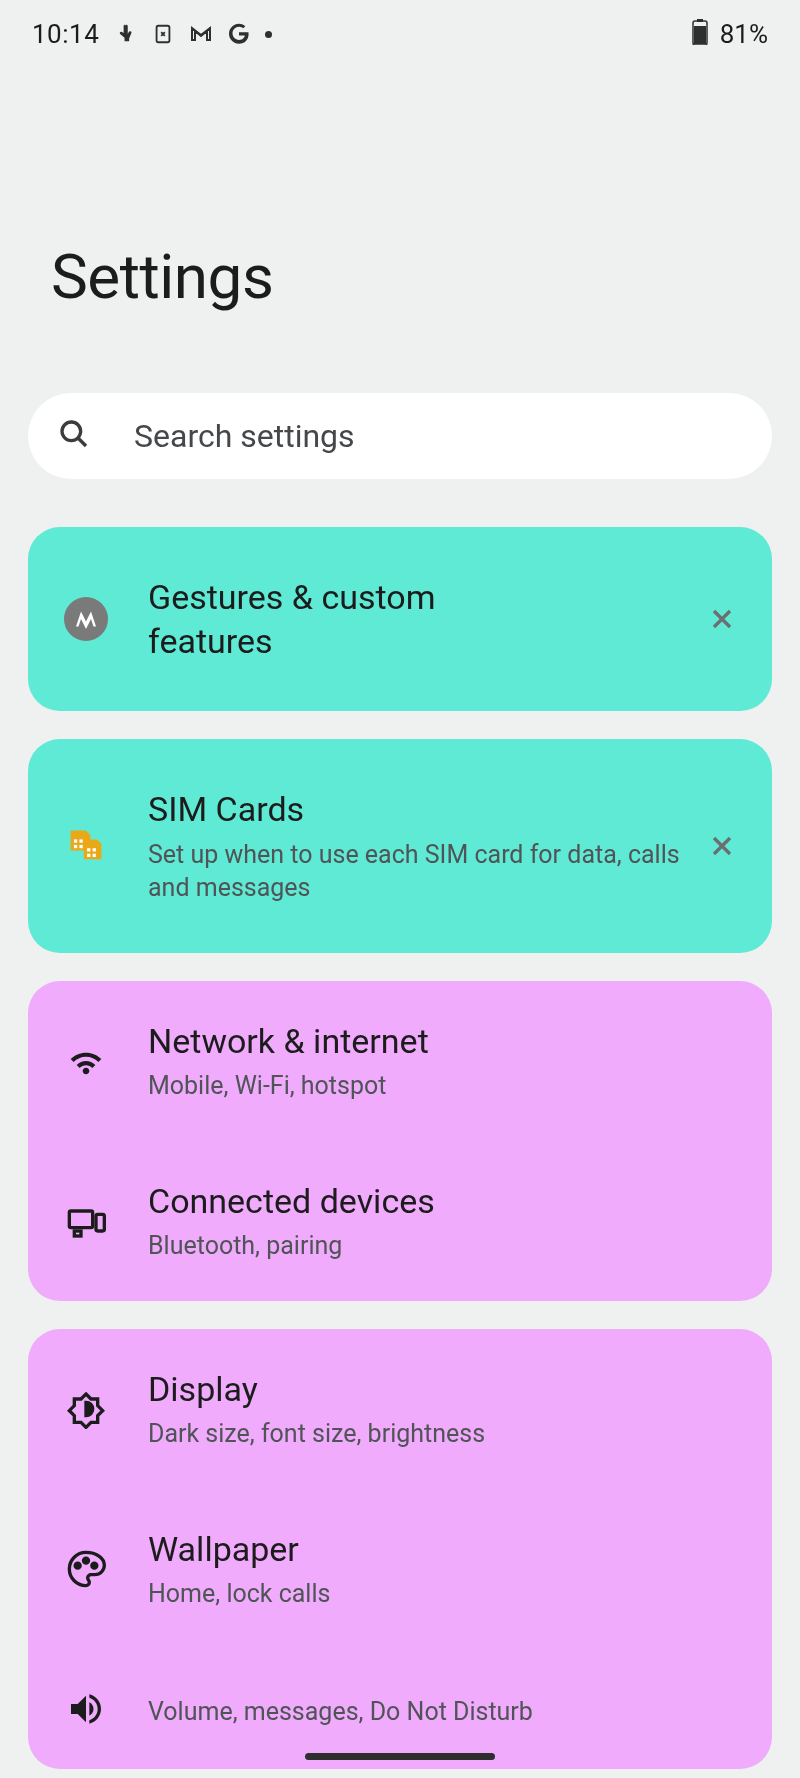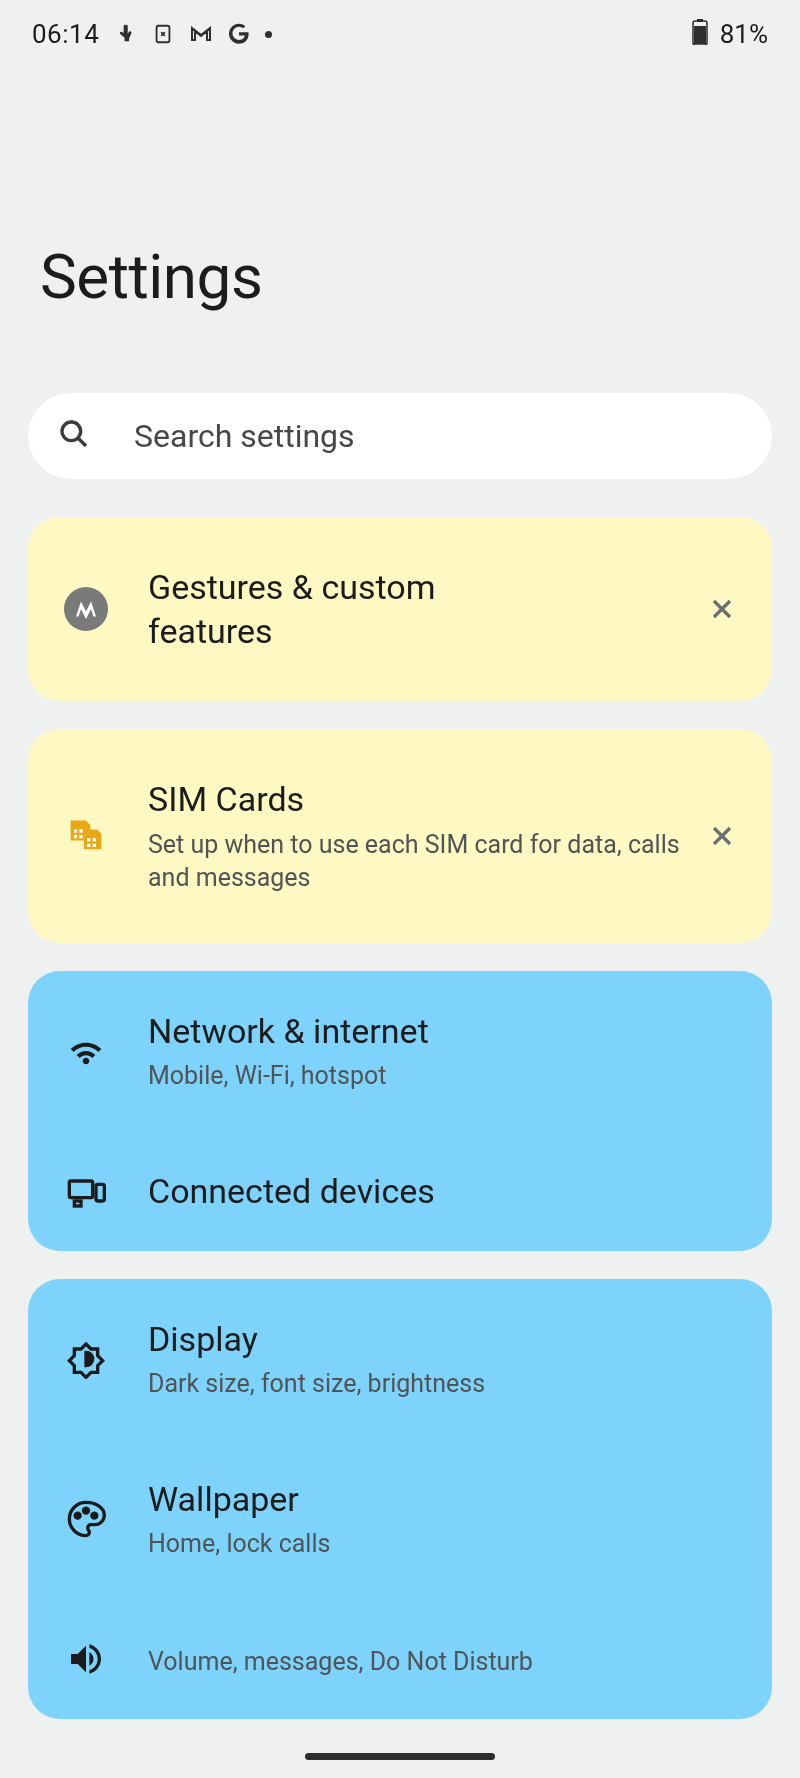--- a/index.html
+++ b/index.html
@@ -53,23 +53,24 @@
     .battery-text {
       font-size: 26px;
       color: #1c1c1c;
     }
     .page-title {
       font-size: 62px;
       font-weight: 400;
       padding: 180px 40px 80px;
       color: #1c1c1c;
       letter-spacing: -0.5px;
+      margin-left: 11px;
     }
     .search-bar {
-      margin: 0 28px 38px;
+      margin: 0 28px 48px;
       background: #fff;
       border-radius: 52px;
       height: 86px;
       display: flex;
       align-items: center;
       padding: 0 30px;
     }
     .search-icon {
       width: 32px;
       height: 32px;
@@ -78,25 +79,25 @@
     .search-text {
       font-size: 32px;
       color: #45484a;
     }
     .card {
       margin: 0 28px 28px;
       border-radius: 32px;
       overflow: hidden;
     }
     .card-promo {
-      background: #fef9c3;
+      background: #5eead4;
       position: relative;
     }
     .card-white {
-      background: #7dd3fc;
+      background: #f0abfc;
     }
     .item {
       display: flex;
       align-items: center;
       padding: 38px 36px;
       gap: 40px;
     }
     .item-icon {
       width: 44px;
       height: 44px;
@@ -168,21 +169,21 @@
       height: 7px;
       border-radius: 5px;
       background: #2e2e2e;
     }
   </style>
 </head>
 <body>
 
 <div class="status-bar">
   <div class="status-left">
-    <span class="status-time">06:14</span>
+    <span class="status-time">10:14</span>
     <span class="status-icon">
       <svg viewBox="0 0 24 24" width="22" height="22" fill="#2f2f2f">
           <path d="M12 2c-.8 0-1.5.7-1.5 1.5v7.5l-1.8-1.2c-.7-.5-1.6-.3-2.1.4-.5.7-.3 1.6.4 2.1l4.5 3.7V20h5v-3l2.5-6c.3-.8-.1-1.7-.9-2-.8-.3-1.7.1-2 .9L15 12V3.5c0-.8-.7-1.5-1.5-1.5S12 2.7 12 3.5V2z"></path>
         </svg>
     </span>
     <span class="status-icon">
       <svg viewBox="0 0 24 24" width="22" height="22" fill="none" stroke="#2f2f2f" stroke-width="2">
           <rect x="5" y="3" width="14" height="18" rx="2"></rect>
           <path d="M10 10l4 4M14 10l-4 4"></path>
         </svg>
@@ -284,20 +285,21 @@
   <div class="item">
     <span class="item-icon">
       <svg viewBox="0 0 24 24" width="40" height="40" fill="none" stroke="#1c1c1c" stroke-width="2">
           <rect x="2" y="6" width="14" height="10" rx="1"></rect>
           <rect x="18" y="8" width="5" height="10" rx="1"></rect>
           <rect x="5" y="18" width="4" height="3"></rect>
         </svg>
     </span>
     <div class="item-content">
       <div class="item-title">Connected devices</div>
+      <div class="item-subtitle">Bluetooth, pairing</div>
     </div>
   </div>
 </div>
 
 <div class="card card-white">
   <div class="item">
     <span class="item-icon">
       <svg viewBox="0 0 24 24" width="40" height="40" fill="none" stroke="#1c1c1c" stroke-width="2">
           <path d="M12 3l3 3h4v4l3 3-3 3v4h-4l-3 3-3-3H5v-4l-3-3 3-3V6h4z"></path>
           <path d="M12 8v8a4 4 0 000-8z" fill="#1c1c1c"></path>

